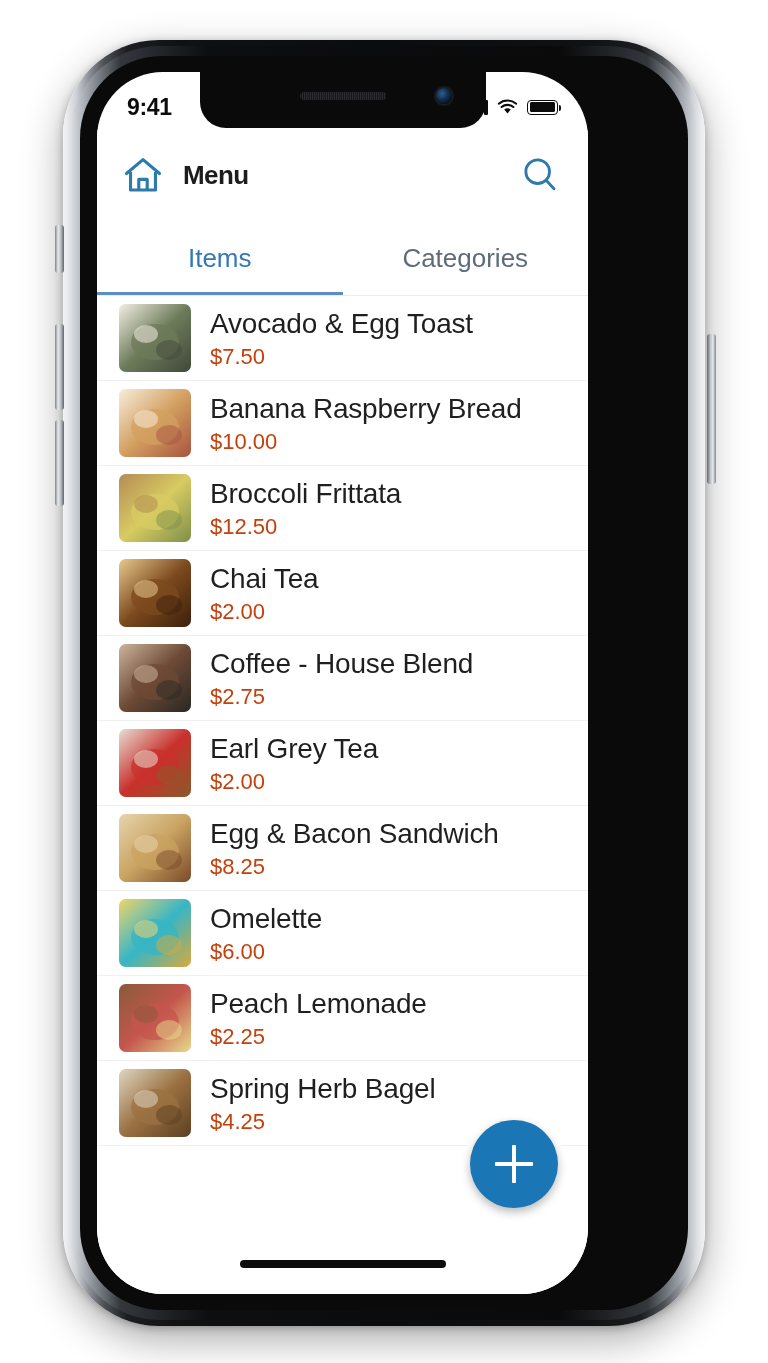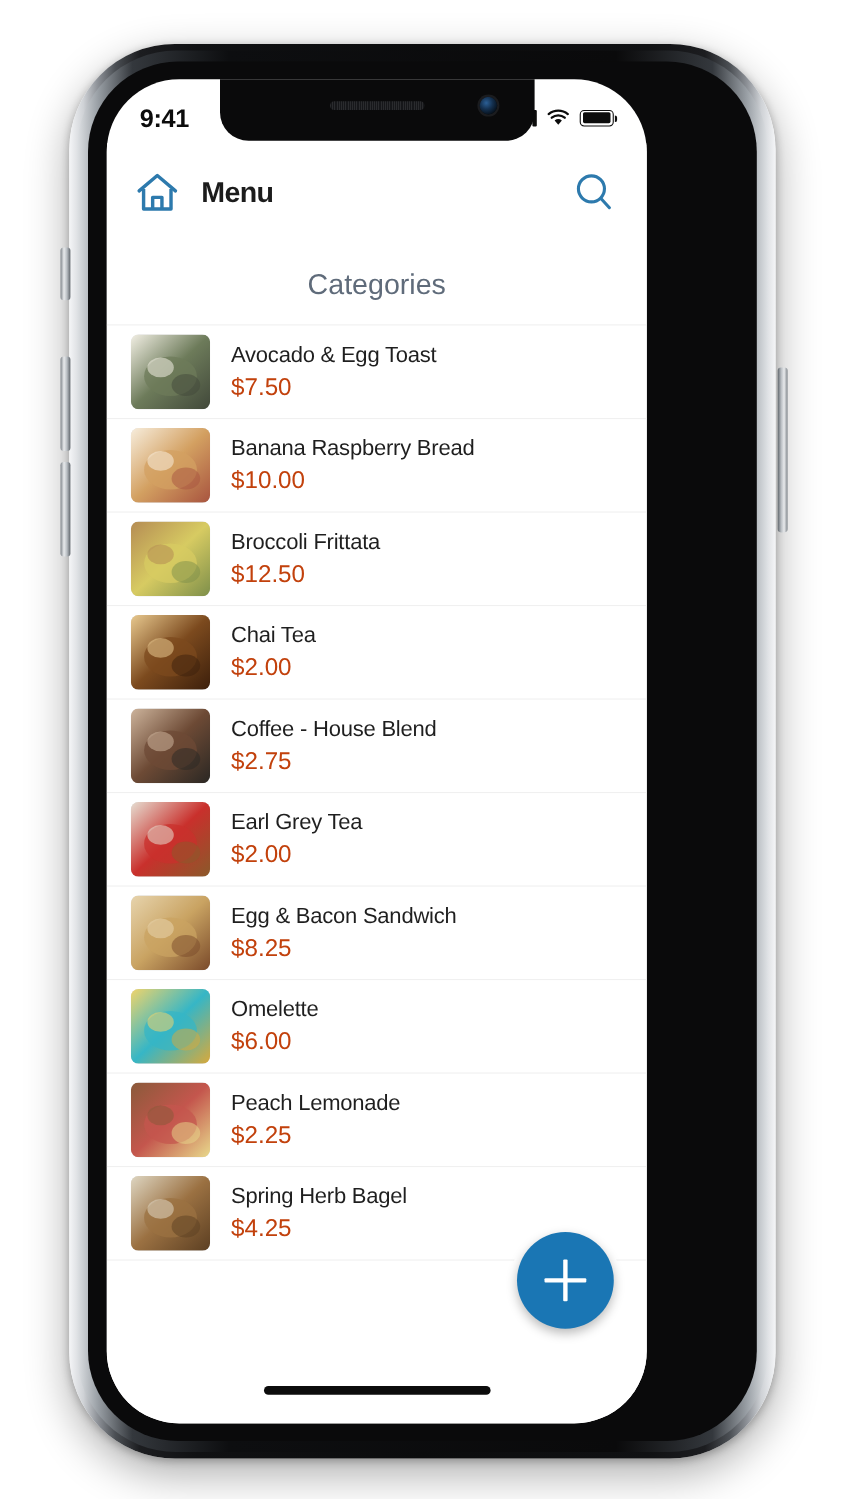--- a/index.html
+++ b/index.html
@@ -168,21 +168,21 @@
     position: relative;
   }
   .thumb {
     width: 72px; height: 68px; border-radius: 7px;
     flex: 0 0 auto; overflow: hidden;
     background: #ddd;
   }
   .thumb svg { display: block; width: 100%; height: 100%; }
   .rowtext { margin-left: 19px; display: flex; flex-direction: column; justify-content: center; }
   .rowname {
-    font-size: 20px; color: #1f1f1f; line-height: 1.18; letter-spacing: -0.2px;
+    font-size: 28px; color: #1f1f1f; line-height: 1.18; letter-spacing: -0.2px;
   }
   .rowprice {
     font-size: 22px; color: #c2410c; margin-top: 5px; line-height: 1.1;
   }
 
   
   .fab {
     position: absolute;
     right: 30px; bottom: 86px;
     width: 88px; height: 88px; border-radius: 50%;
@@ -253,20 +253,21 @@
         <path d="M9.7 20.2 V14.4 H14.3 V20.2" fill="none" stroke="#2d7aad" stroke-width="1.7" stroke-linejoin="round"></path>
       </svg>
       <div class="title">Menu</div>
       <svg class="search-icon" viewBox="0 0 24 24">
         <circle cx="10.6" cy="10" r="7.1" fill="none" stroke="#2d7aad" stroke-width="1.7"></circle>
         <line x1="15.8" y1="15.3" x2="20.4" y2="20.3" stroke="#2d7aad" stroke-width="1.7" stroke-linecap="round"></line>
       </svg>
     </div>
 
     <div class="tabs">
+      <div class="tab active">Items</div>
       <div class="tab">Categories</div>
     </div>
 
     <div class="list" id="menu-list">
         <div class="row">
           <div class="thumb">
             <svg viewBox="0 0 72 68" preserveAspectRatio="none">
               <defs>
                 <linearGradient id="g0" x1="0" y1="0" x2="1" y2="1">
                   <stop offset="0%" stop-color="#f2efe4"></stop>

